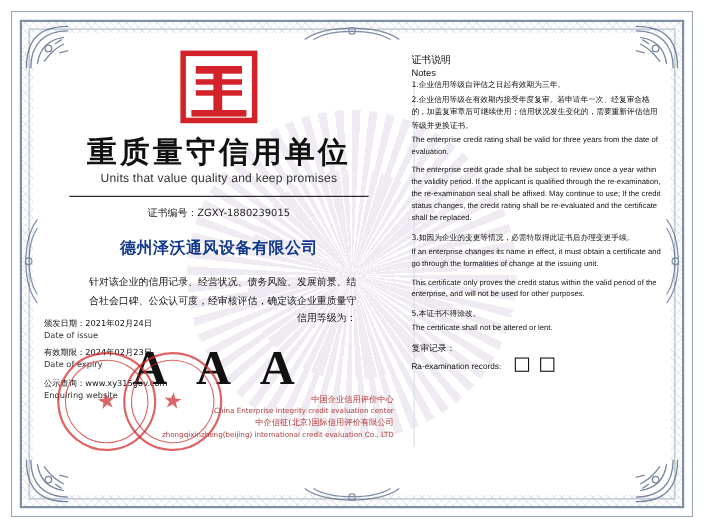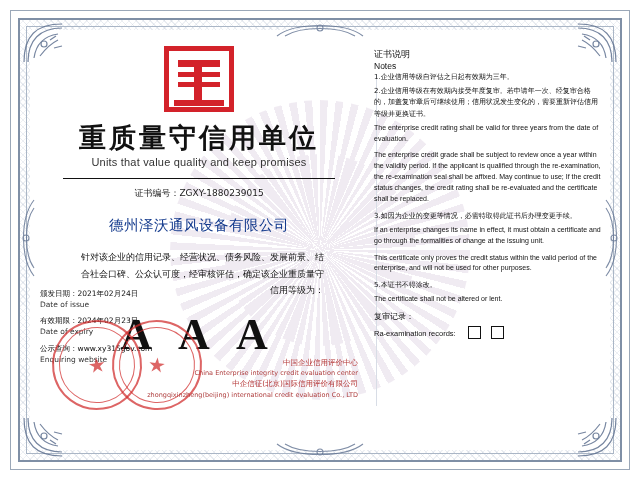--- a/index.html
+++ b/index.html
@@ -98,21 +98,21 @@
   .title-en{
     margin-top:0;font-size:11px;color:#333;letter-spacing:.2px;
   }
   .rule{
     margin-top:10px;width:272px;height:1px;background:#111;
   }
   .cert-no{
     margin-top:8px;font-size:9px;color:#222;font-family:"DejaVu Sans", sans-serif;text-align:right;
   }
   .company{
-    margin-top:16px;font-size:14.5px;font-weight:normal;color:#12398c;
+    margin-top:16px;font-size:14.5px;font-weight:bold;color:#12398c;
     font-family:"DejaVu Sans", sans-serif;letter-spacing:.5px;
   }
   .body-cn{
     margin-top:14px;width:250px;font-size:9px;line-height:1.85;color:#111;text-align:right;
     font-family:"DejaVu Sans", sans-serif;
   }
   .grade{
     margin-top:10px;font-size:44px;font-weight:bold;letter-spacing:10px;color:#111;
     font-family:"Liberation Serif", serif;
   }

